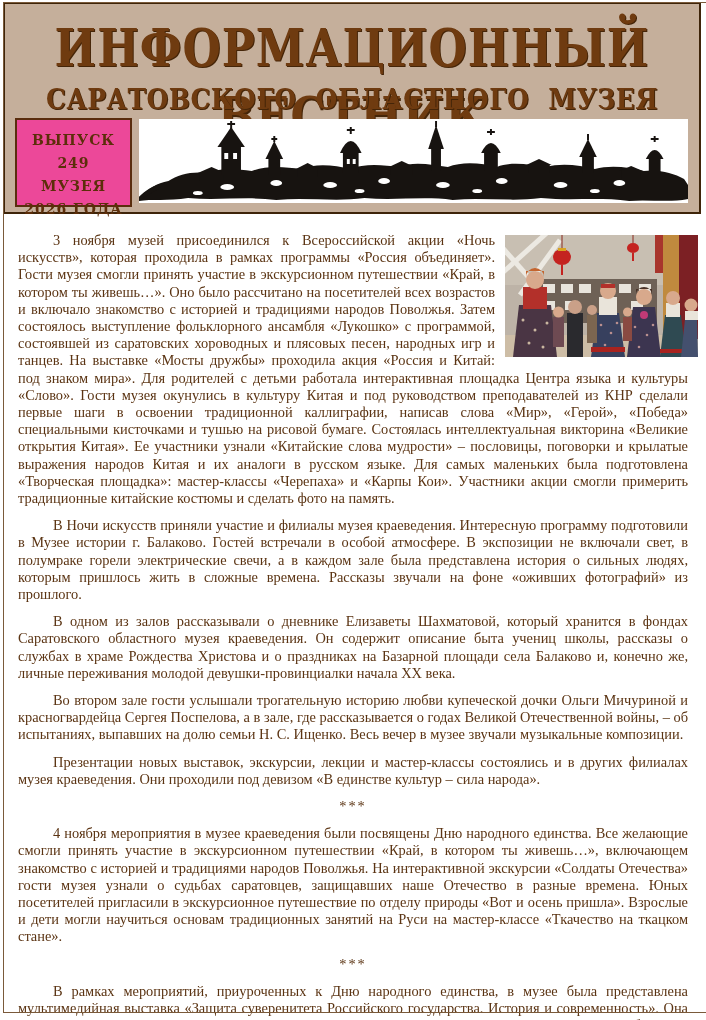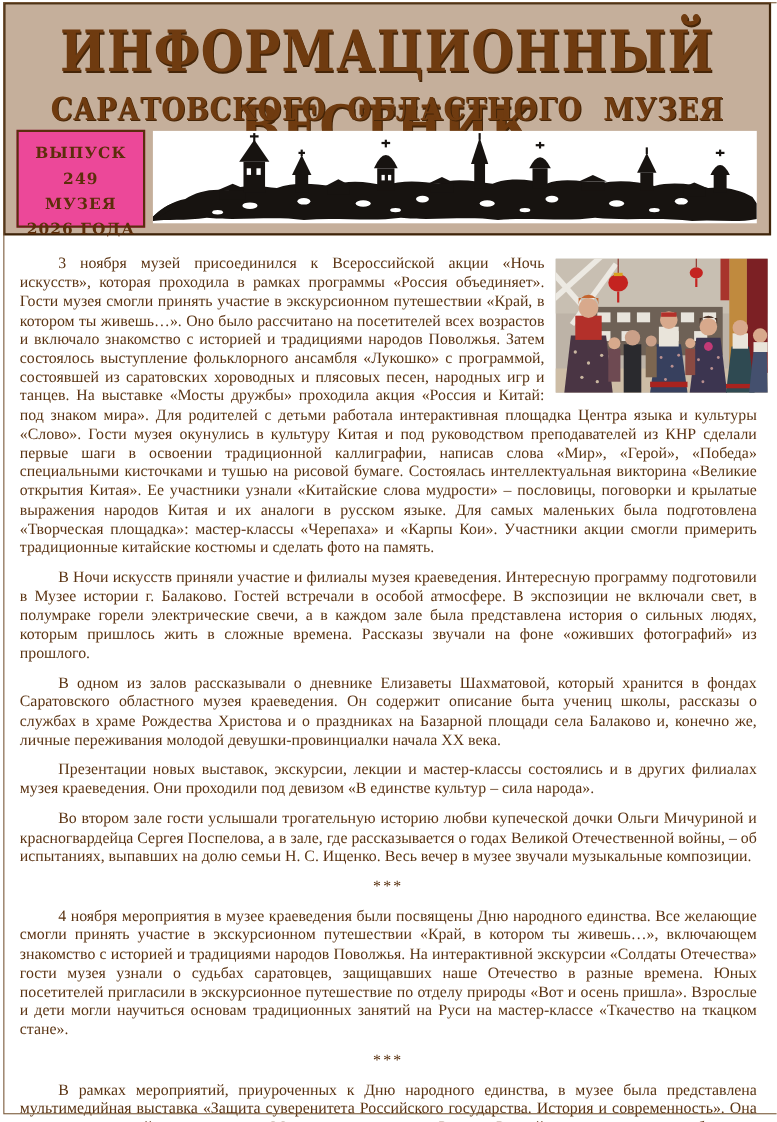--- a/index.html
+++ b/index.html
@@ -248,22 +248,22 @@
               <circle cx="87" cy="75" r="5" fill="#caa088"></circle>
             <rect x="118" y="82" width="9" height="24" fill="#8a4a42"></rect>
               <circle cx="122.5" cy="77" r="4.5" fill="#d8a98c"></circle>
           </g>
         </svg>
       </div>
 
       <p>3 ноября музей присоединился к Всероссийской акции «Ночь искусств», которая проходила в рамках программы «Россия объединяет». Гости музея смогли принять участие в экскурсионном путешествии «Край, в котором ты живешь…». Оно было рассчитано на посетителей всех возрастов и включало знакомство с историей и традициями народов Поволжья. Затем состоялось выступление фольклорного ансамбля «Лукошко» с программой, состоявшей из саратовских хороводных и плясовых песен, народных игр и танцев. На выставке «Мосты дружбы» проходила акция «Россия и Китай: под знаком мира». Для родителей с детьми работала интерактивная площадка Центра языка и культуры «Слово». Гости музея окунулись в культуру Китая и под руководством преподавателей из КНР сделали первые шаги в освоении традиционной каллиграфии, написав слова «Мир», «Герой», «Победа» специальными кисточками и тушью на рисовой бумаге. Состоялась интеллектуальная викторина «Великие открытия Китая». Ее участники узнали «Китайские слова мудрости» – пословицы, поговорки и крылатые выражения народов Китая и их аналоги в русском языке. Для самых маленьких была подготовлена «Творческая площадка»: мастер-классы «Черепаха» и «Карпы Кои». Участники акции смогли примерить традиционные китайские костюмы и сделать фото на память.</p>
       <p>В Ночи искусств приняли участие и филиалы музея краеведения. Интересную программу подготовили в Музее истории г. Балаково. Гостей встречали в особой атмосфере. В экспозиции не включали свет, в полумраке горели электрические свечи, а в каждом зале была представлена история о сильных людях, которым пришлось жить в сложные времена. Рассказы звучали на фоне «оживших фотографий» из прошлого.</p>
       <p>В одном из залов рассказывали о дневнике Елизаветы Шахматовой, который хранится в фондах Саратовского областного музея краеведения. Он содержит описание быта учениц школы, рассказы о службах в храме Рождества Христова и о праздниках на Базарной площади села Балаково и, конечно же, личные переживания молодой девушки-провинциалки начала XX века.</p>
+      <p>Во втором зале гости услышали трогательную историю любви купеческой дочки Ольги Мичуриной и красногвардейца Сергея Поспелова, а в зале, где рассказывается о годах Великой Отечественной войны, – об испытаниях, выпавших на долю семьи Н. С. Ищенко. Весь вечер в музее звучали музыкальные композиции.</p>
       <p>Презентации новых выставок, экскурсии, лекции и мастер-классы состоялись и в других филиалах музея краеведения. Они проходили под девизом «В единстве культур – сила народа».</p>
-      <p>Во втором зале гости услышали трогательную историю любви купеческой дочки Ольги Мичуриной и красногвардейца Сергея Поспелова, а в зале, где рассказывается о годах Великой Отечественной войны, – об испытаниях, выпавших на долю семьи Н. С. Ищенко. Весь вечер в музее звучали музыкальные композиции.</p>
 
       <div class="sep">***</div>
 
       <p>4 ноября мероприятия в музее краеведения были посвящены Дню народного единства. Все желающие смогли принять участие в экскурсионном путешествии «Край, в котором ты живешь…», включающем знакомство с историей и традициями народов Поволжья. На интерактивной экскурсии «Солдаты Отечества» гости музея узнали о судьбах саратовцев, защищавших наше Отечество в разные времена. Юных посетителей пригласили в экскурсионное путешествие по отделу природы «Вот и осень пришла». Взрослые и дети могли научиться основам традиционных занятий на Руси на мастер-классе «Ткачество на ткацком стане».</p>
 
       <div class="sep">***</div>
 
       <p>В рамках мероприятий, приуроченных к Дню народного единства, в музее была представлена мультимедийная выставка «Защита суверенитета Российского государства. История и современность». Она является составной частью проекта Министерства юстиции России, Российского исторического общества, фонда «История Отечества» и Госфильмофонда России. Выставка рассказывает о многовековой истории борьбы России за суверенитет. Материалы, в том числе архивные документы, освещают попытки иностранного вмешательства – от Смутного времени до наших дней. Цель выставки – напомнить о прошлом и извлечь из него актуальные уроки, критически осмыслив события и оценив важность защиты государственного суверенитета.</p>
 
     </div>

